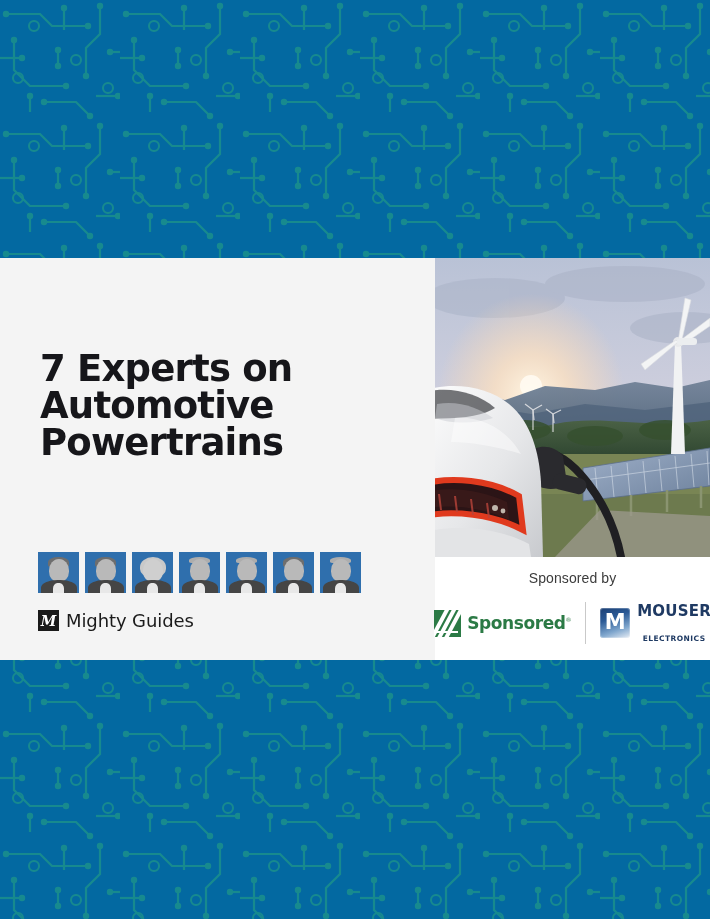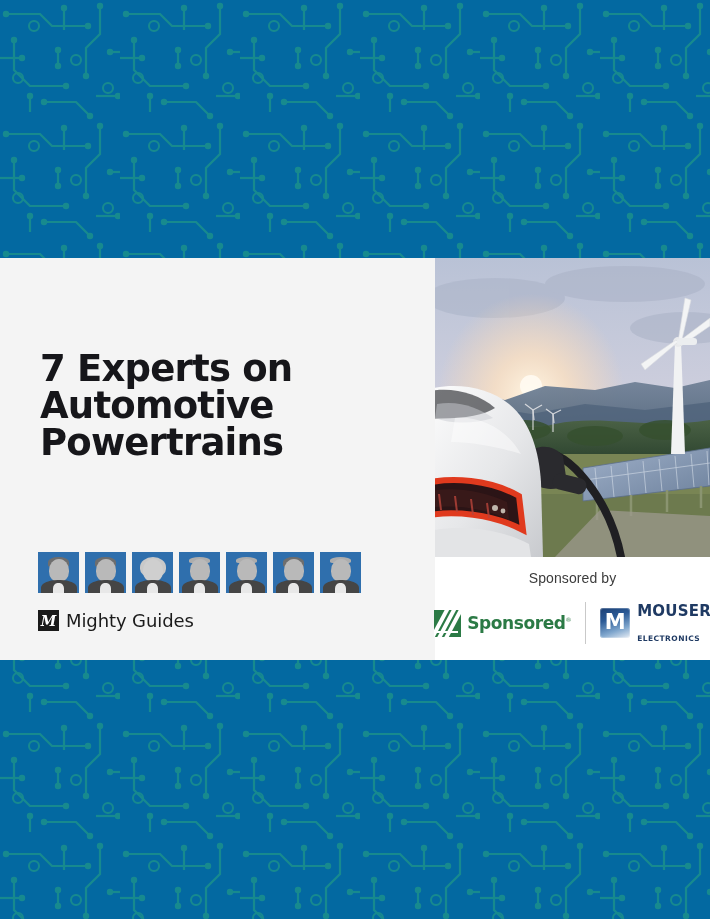--- a/index.html
+++ b/index.html
@@ -283,20 +283,21 @@
     font-size: 21px;
     font-weight: 700;
     color: #ffffff;
     line-height: 1;
     transform: translateY(-1px);
   }
   .ms-text {
     display: flex;
     flex-direction: column;
     line-height: 1;
+    align-items: center;
   }
   .ms-name {
     font-family: "DejaVu Sans", sans-serif;
     font-size: 15px;
     font-weight: 700;
     color: #1F3A63;
     letter-spacing: 0.2px;
   }
   .ms-sub {
     font-family: "DejaVu Sans", sans-serif;

